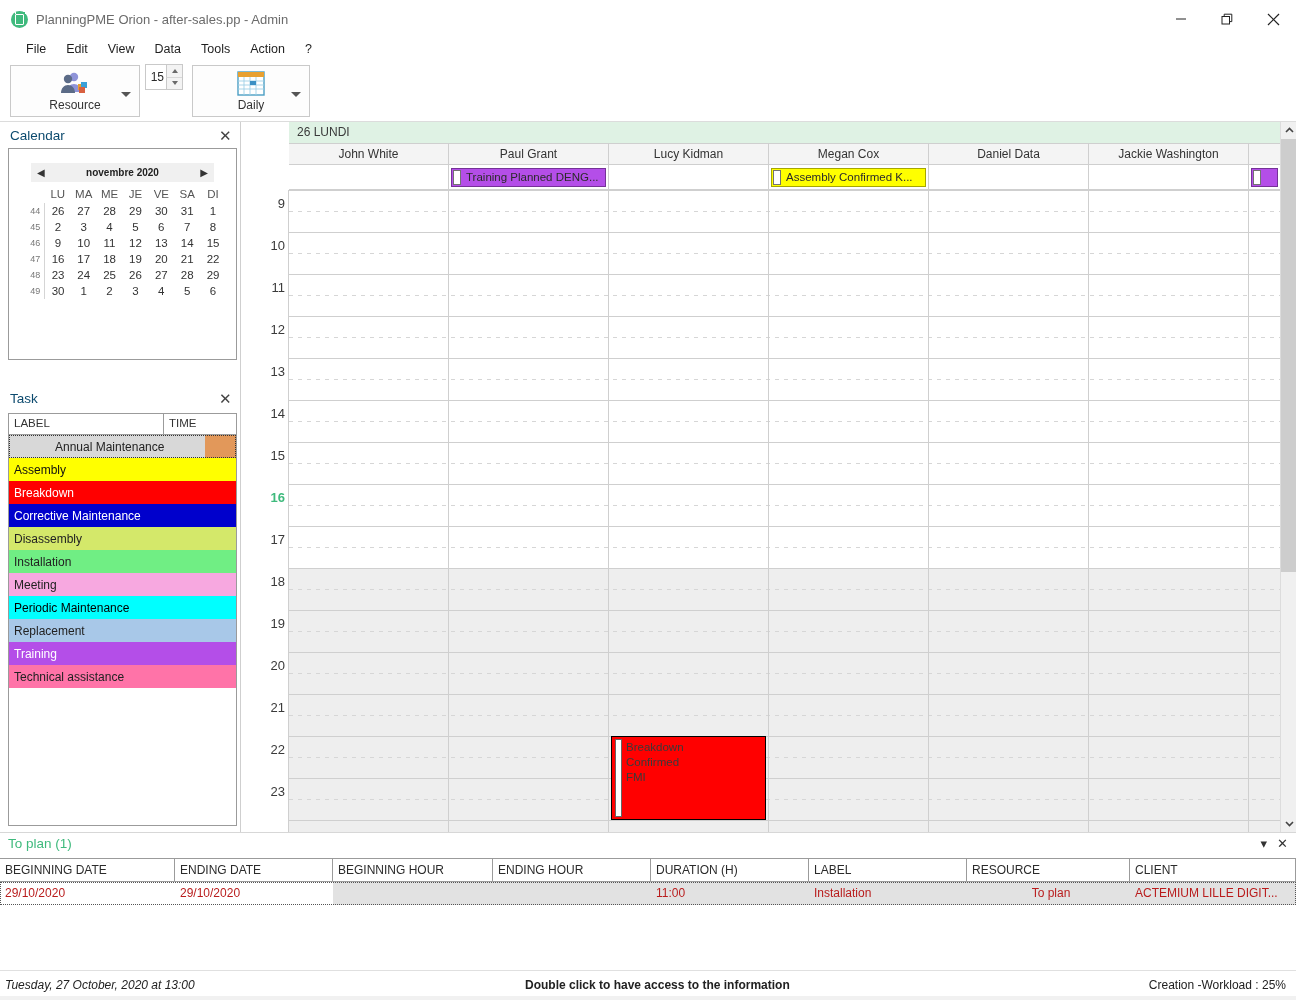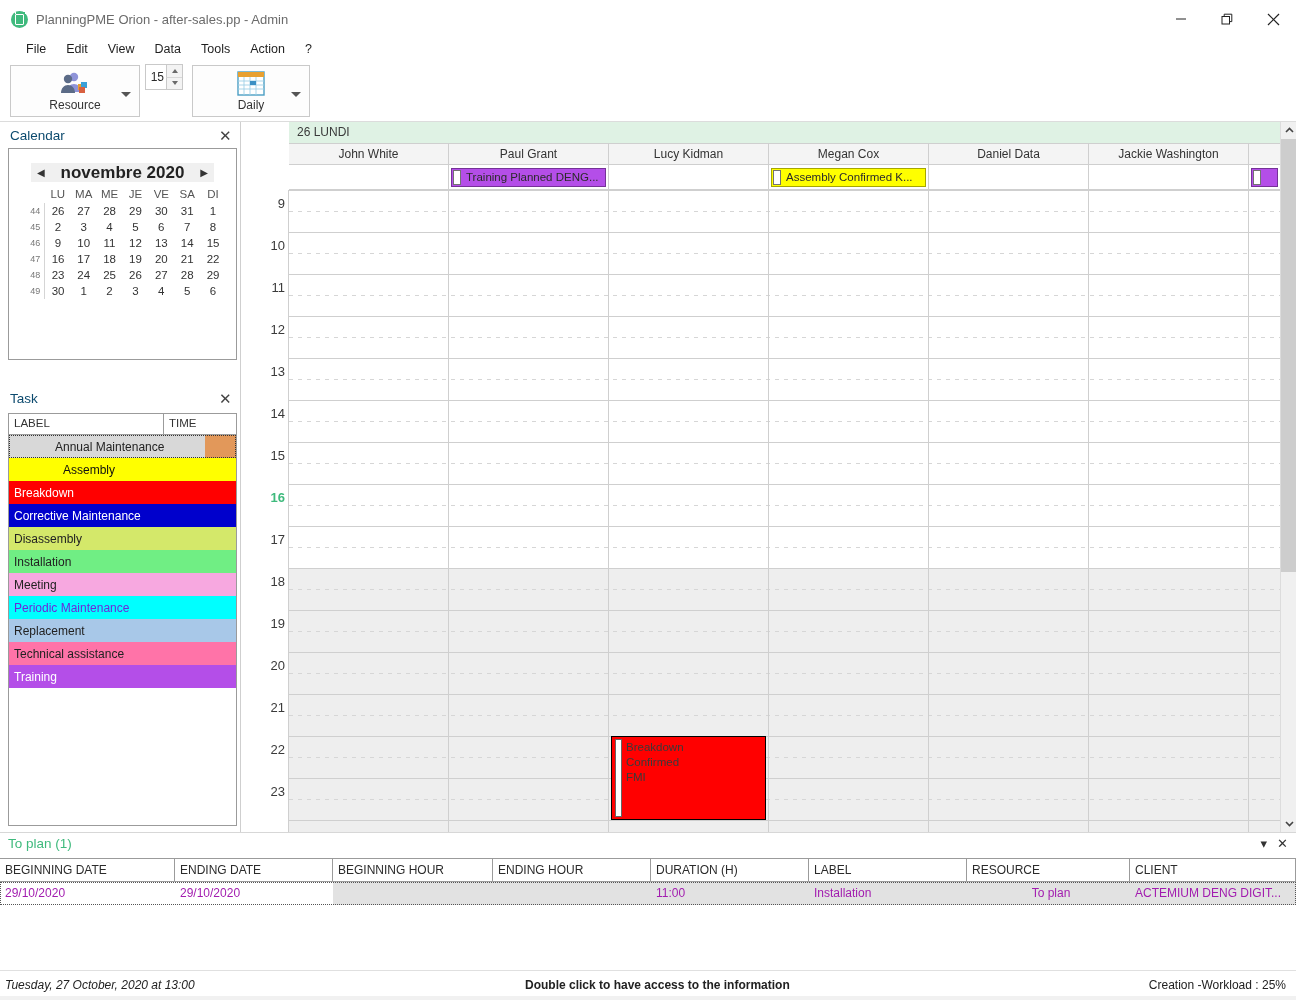--- a/index.html
+++ b/index.html
@@ -132,21 +132,21 @@
   }
   .cal-box {
     position: absolute; left: 8px; top: 148px; width: 229px; height: 212px;
     border: 1px solid #9b9b9b; background: #fff;
   }
   .cal-inner { padding: 14px 10px 6px 10px; }
   .cal-nav {
     display: flex; align-items: center; justify-content: space-between;
     background: #f0f0f0; height: 19px; padding: 0 6px; margin: 0 12px;
   }
-  .cal-nav .mname { font-size: 17px; font-weight: bold; color: #222; }
+  .cal-nav .mname { font-size: 10px; font-weight: bold; color: #222; }
   .cal-arrow { font-size: 10px; color: #333; cursor: pointer; }
   table.cal { border-collapse: collapse; width: 100%; margin-top: 3px; }
   table.cal th {
     font-size: 11.5px; font-weight: normal; color: #555; padding: 3px 0;
     text-align: center; width: 24px;
   }
   table.cal td {
     font-size: 11.5px; color: #333; padding: 2px 0; text-align: center;
   }
   table.cal td.wk {
@@ -271,21 +271,21 @@
   }
   .tp-head { position: relative; height: 25px; }
   .tp-title { position: absolute; left: 8px; top: 3px; font-size: 13.5px; color: #3fba7d; }
   .tp-acts { position: absolute; right: 8px; top: 4px; display: flex; gap: 10px; }
   .tp-act { font-size: 13px; color: #333; cursor: pointer; line-height: 1; }
   .tp-grid { position: absolute; left: 0; top: 25px; right: 0; bottom: 0; border-top: 1px solid #9b9b9b; }
   .tp-row { display: flex; height: 23px; font-size: 12px; }
   .tp-row.hdr { border-bottom: 1px solid #9b9b9b; background: #fff; }
   .tp-cell {
     border-right: 1px solid #9b9b9b; padding: 4px 0 0 5px;
-    overflow: hidden; white-space: nowrap; color: #a21caf;
+    overflow: hidden; white-space: nowrap; color: #b91c1c;
   }
   .tp-row.hdr .tp-cell { color: #2b2b2b; }
   .tp-row.data { background: #e2e2e2; outline: 1px dotted #555; outline-offset: -1px; }
   .tp-row.data .tp-cell { border-right: none; }
 
   
   .statusbar {
     position: absolute; left: 0; top: 970px; width: 1296px; height: 30px;
     background: #ffffff; border-top: 1px solid #e0e0e0;
   }
@@ -662,21 +662,21 @@
   <div class="task-box">
     <div class="task-hdr">
       <div class="c1">LABEL</div>
       <div class="c2">TIME</div>
     </div>
     <div id="task-rows">
         <div class="task-row sel" style="background: rgb(216, 216, 216);">
           <div class="tl" style="color: rgb(34, 34, 34);">Annual Maintenance</div>
           <div class="tt" style="background: rgb(226, 152, 90);"></div>
         </div>
-        <div class="task-row" style="background: rgb(255, 255, 0); text-align: center;">
+        <div class="task-row" style="background: rgb(255, 255, 0);">
           <div class="tl" style="color: rgb(17, 17, 17);">Assembly</div>
           <div class="tt" style="background: rgb(255, 255, 0);"></div>
         </div>
         <div class="task-row" style="background: rgb(255, 0, 0);">
           <div class="tl" style="color: rgb(255, 255, 255);">Breakdown</div>
           <div class="tt" style="background: rgb(255, 0, 0);"></div>
         </div>
         <div class="task-row" style="background: rgb(0, 0, 204);">
           <div class="tl" style="color: rgb(255, 255, 255);">Corrective Maintenance</div>
           <div class="tt" style="background: rgb(0, 0, 204);"></div>
@@ -687,34 +687,34 @@
         </div>
         <div class="task-row" style="background: rgb(112, 238, 132);">
           <div class="tl" style="color: rgb(34, 34, 34);">Installation</div>
           <div class="tt" style="background: rgb(112, 238, 132);"></div>
         </div>
         <div class="task-row" style="background: rgb(247, 168, 224);">
           <div class="tl" style="color: rgb(34, 34, 34);">Meeting</div>
           <div class="tt" style="background: rgb(247, 168, 224);"></div>
         </div>
         <div class="task-row" style="background: rgb(0, 255, 255);">
-          <div class="tl" style="color: #6d28d9;">Periodic Maintenance</div>
+          <div class="tl" style="color: #000000;">Periodic Maintenance</div>
           <div class="tt" style="background: rgb(0, 255, 255);"></div>
         </div>
         <div class="task-row" style="background: rgb(168, 200, 232);">
           <div class="tl" style="color: rgb(34, 34, 34);">Replacement</div>
           <div class="tt" style="background: rgb(168, 200, 232);"></div>
         </div>
+        <div class="task-row" style="background: rgb(180, 78, 232);">
+          <div class="tl" style="color: rgb(255, 255, 255);">Training</div>
+          <div class="tt" style="background: rgb(180, 78, 232);"></div>
+        </div>
         <div class="task-row" style="background: rgb(255, 115, 168);">
           <div class="tl" style="color: rgb(34, 34, 34);">Technical assistance</div>
           <div class="tt" style="background: rgb(255, 115, 168);"></div>
-        </div>
-        <div class="task-row" style="background: rgb(180, 78, 232);">
-          <div class="tl" style="color: rgb(255, 255, 255);">Training</div>
-          <div class="tt" style="background: rgb(180, 78, 232);"></div>
         </div>
       </div>
   </div>
 
   <div class="sched">
 
     <div class="day-banner">26 LUNDI</div>
 
     <div class="res-hdr" id="res-hdr">
         <div class="res-cell" style="width: 160px; flex: 0 0 auto;">John White</div>
@@ -852,21 +852,21 @@
         </div>
       <div id="tp-body">
           <div class="tp-row data">
             <div class="tp-cell" style="width: 175px; flex: 0 0 auto; background: rgb(255, 255, 255);">29/10/2020</div>
             <div class="tp-cell" style="width: 158px; flex: 0 0 auto; background: rgb(255, 255, 255);">29/10/2020</div>
             <div class="tp-cell" style="width: 160px; flex: 0 0 auto;"></div>
             <div class="tp-cell" style="width: 158px; flex: 0 0 auto;"></div>
             <div class="tp-cell" style="width: 158px; flex: 0 0 auto; text-align: left;">11:00</div>
             <div class="tp-cell" style="width: 158px; flex: 0 0 auto;">Installation</div>
             <div class="tp-cell" style="width: 163px; flex: 0 0 auto; text-align: center;">To plan</div>
-            <div class="tp-cell" style="width: 166px; flex: 0 0 auto;">ACTEMIUM DENG DIGIT...</div>
+            <div class="tp-cell" style="width: 166px; flex: 0 0 auto;">ACTEMIUM LILLE DIGIT...</div>
           </div>
         </div>
     </div>
   </div>
 
   <div class="statusbar">
     <div class="sb-l">Tuesday, 27 October, 2020 at 13:00</div>
     <div class="sb-c">Double click to have access to the information</div>
     <div class="sb-r">Creation -Workload : 25%</div>
     <div class="sb-bottom"></div>

